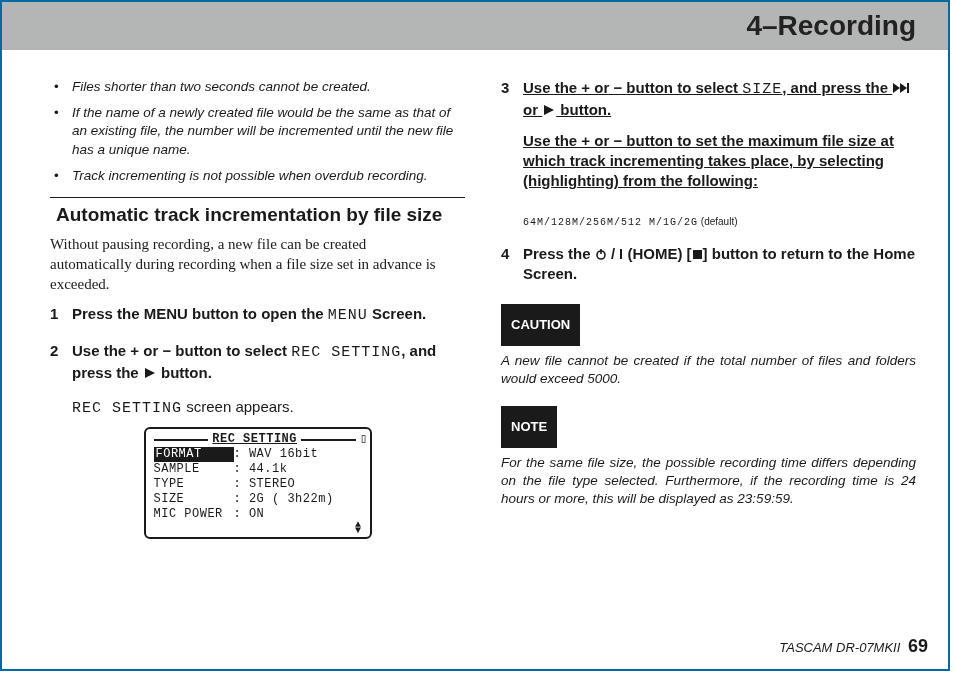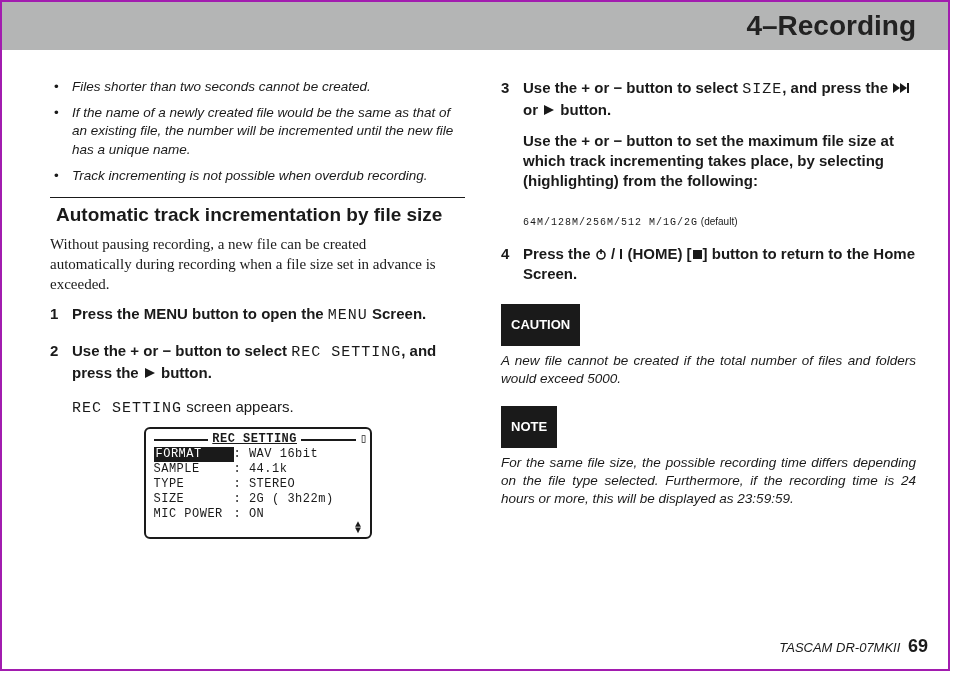--- a/index.html
+++ b/index.html
@@ -7,21 +7,21 @@
     padding: 0;
     font-family: "Helvetica Neue", Arial, sans-serif;
     color: #1a1a1a;
     width: 954px;
     height: 675px;
     background: #fff;
     position: relative;
     box-sizing: border-box;
   }
   .outer-border {
-    border: 2px solid #a21caf;
+    border: 2px solid #0369a1;
     width: 950px;
     height: 671px;
     box-sizing: border-box;
   }
   .header-band {
     background: #b4b5b5;
     height: 48px;
     display: flex;
     align-items: center;
     justify-content: flex-end;
@@ -154,21 +154,21 @@
     right: 26px;
     font-style: italic;
     font-size: 13px;
   }
   .footer .pagenum {
     font-style: normal;
     font-weight: 700;
     font-size: 18px;
     margin-left: 4px;
   }
-  .step-body p { margin: 0 0 10px 0; }
+  .step-body p { margin: 0 0 10px 0; text-decoration: underline; }
   .inline-icon {
     display: inline-block;
     vertical-align: -1px;
   }
 </style>
 </head>
 <body>
 
 <div class="outer-border">
   <div class="header-band">

